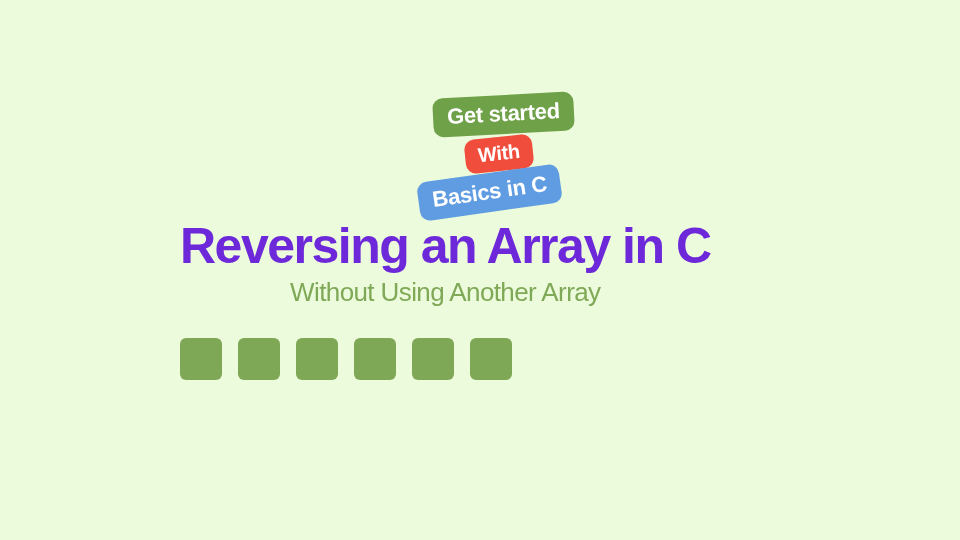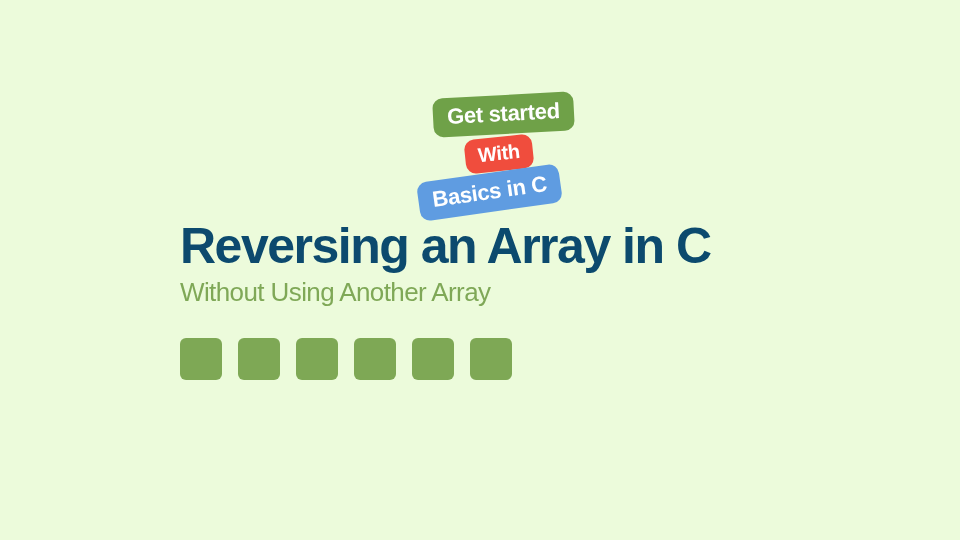--- a/index.html
+++ b/index.html
@@ -10,30 +10,31 @@
     position: relative;
   }
   .content {
     position: absolute;
     left: 180px;
     top: 220px;
   }
   .title {
     font-size: 50px;
     font-weight: 800;
-    color: #0c4a6e;
+    color: #6d28d9;
     letter-spacing: -1.5px;
     line-height: 1.05;
   }
   .subtitle {
     font-size: 26px;
     font-weight: 500;
     color: #7fa857;
     letter-spacing: -0.6px;
     margin-top: 4px;
+    text-align: center;
   }
   .boxes {
     display: flex;
     gap: 16px;
     margin-top: 30px;
   }
   .box {
     width: 42px;
     height: 42px;
     background: #7ea855;

